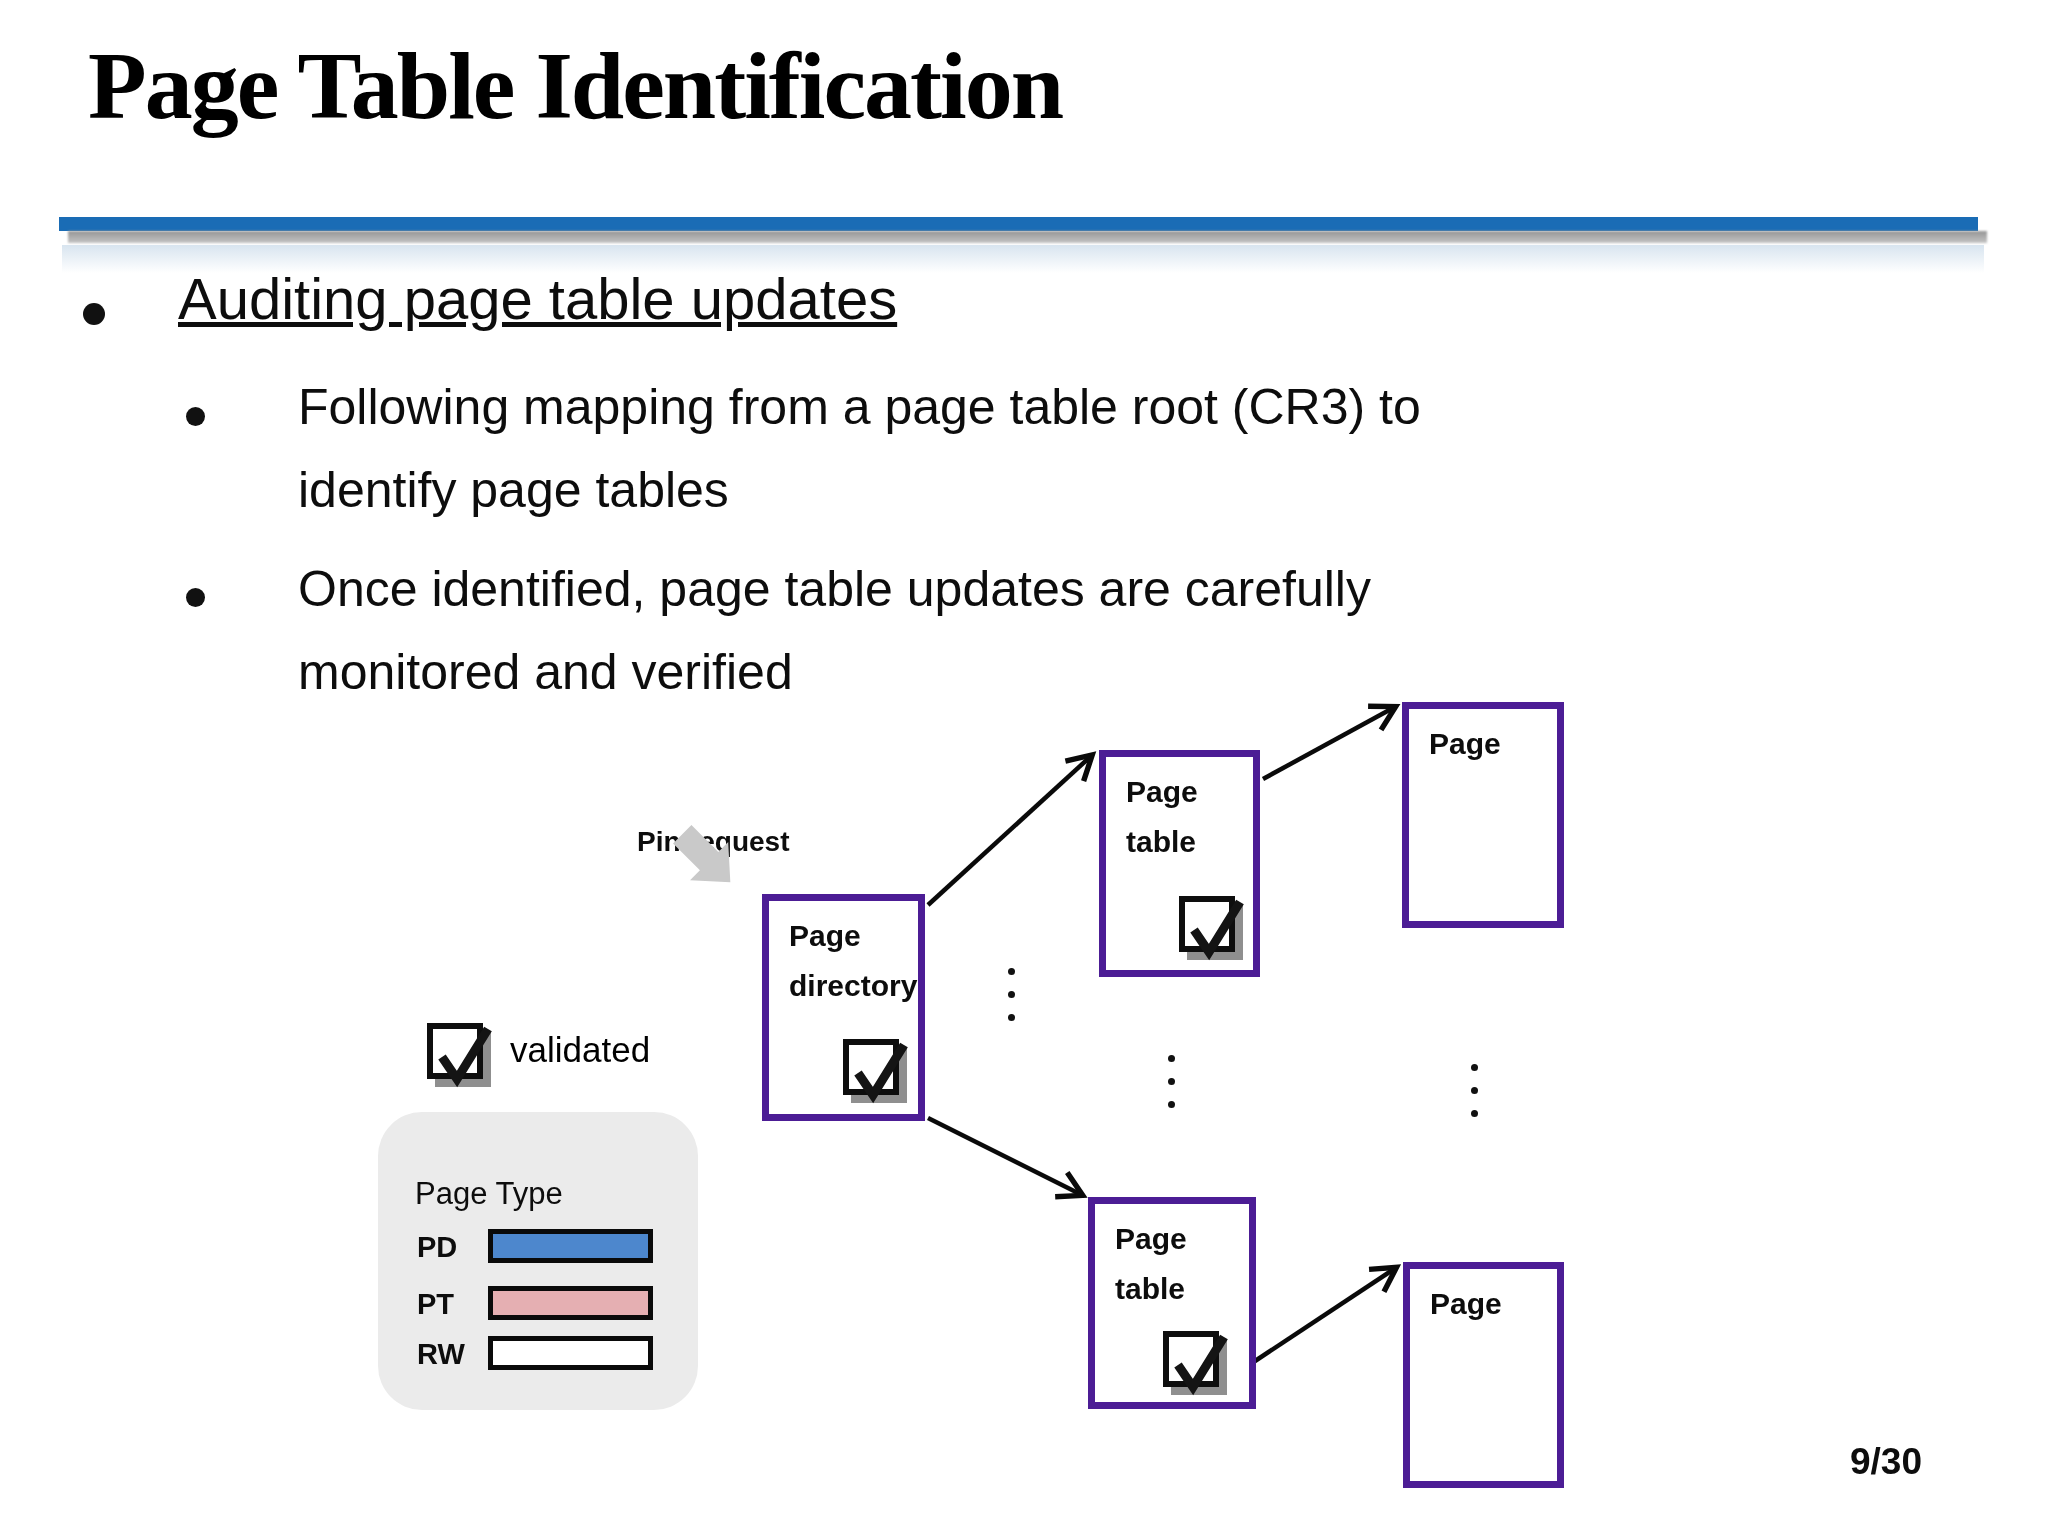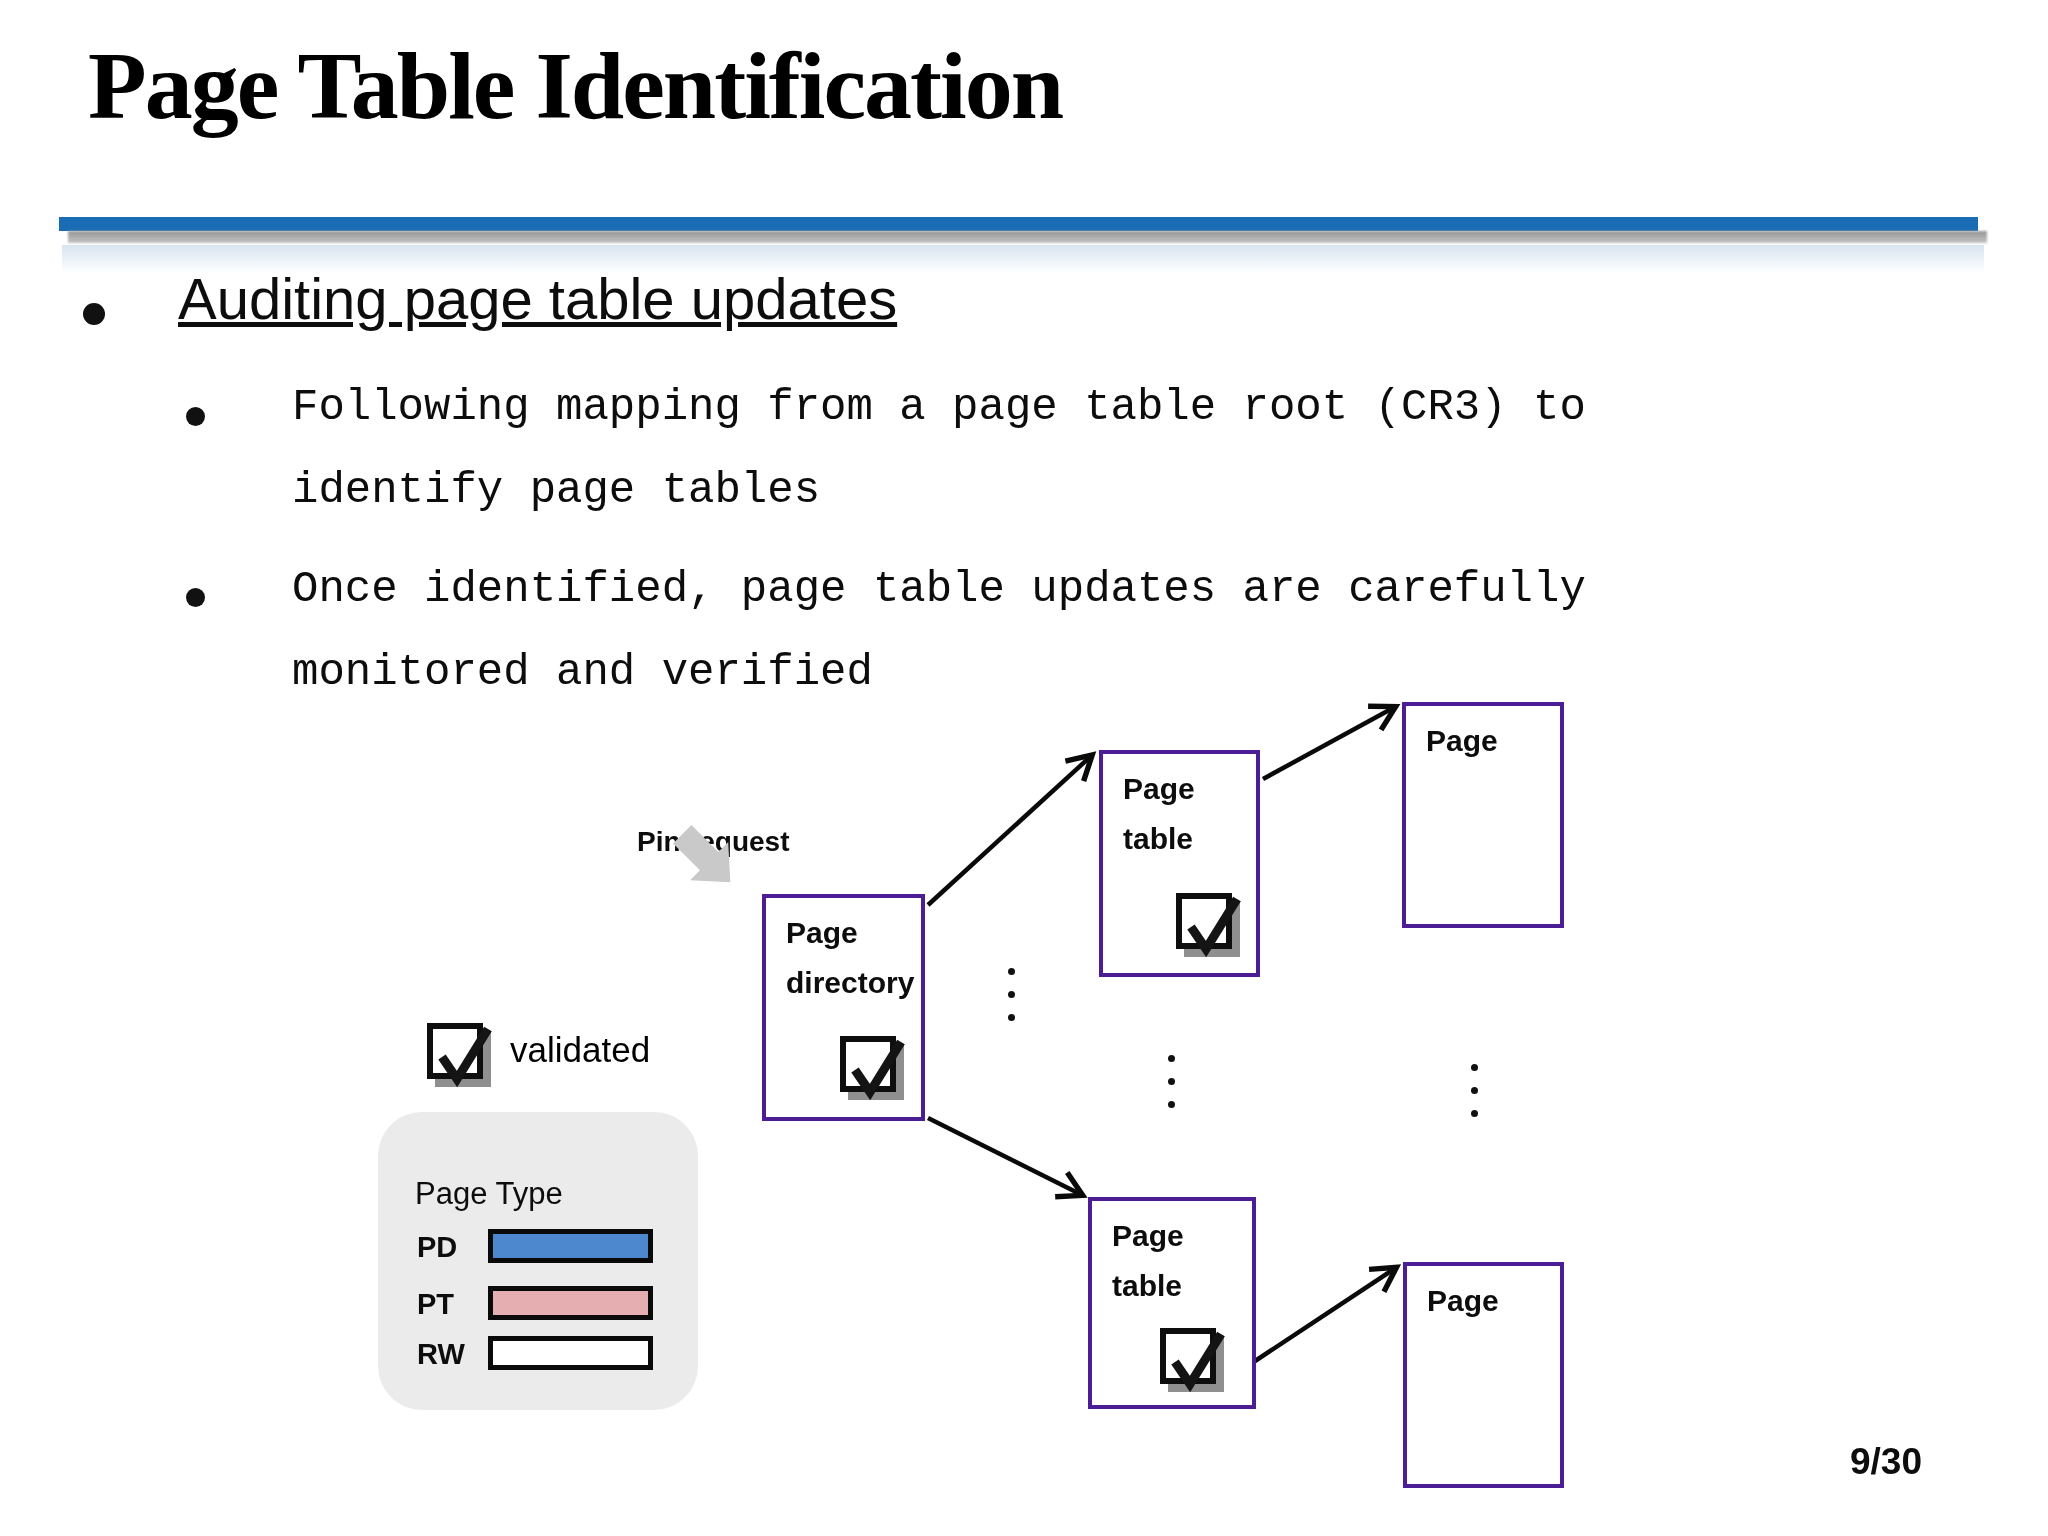--- a/index.html
+++ b/index.html
@@ -24,26 +24,26 @@
   .rule-glow{
     position:absolute;left:62px;top:245px;width:1922px;height:28px;
     background:linear-gradient(rgba(168,196,220,.45),rgba(255,255,255,0));
   }
   
   .dot{position:absolute;background:#111;border-radius:50%;}
   .b1-dot{left:83px;top:303px;width:22px;height:22px;}
   .b1-text{position:absolute;left:178px;top:264px;font-size:58px;line-height:70px;white-space:nowrap;text-decoration:underline;}
   .s1-dot{left:186px;top:407px;width:19px;height:19px;}
   .s2-dot{left:186px;top:588px;width:19px;height:19px;}
-  .sub-text{position:absolute;left:292px;font-size:44px;line-height:83px;white-space:nowrap;font-family:Liberation Mono, monospace;}
+  .sub-text{position:absolute;left:298px;font-size:50px;line-height:83px;white-space:nowrap;}
   .s1-text{top:366px;}
   .s2-text{top:548px;}
   
   .dbox{
-    position:absolute;border:4px solid #4c1d95;background:#fff;
+    position:absolute;border:7px solid #4c1d95;background:#fff;
     font-weight:bold;font-size:30px;line-height:50px;box-sizing:border-box;
   }
   .dbox .lbl{position:absolute;left:20px;top:10px;white-space:nowrap;}
   .box-pd{left:762px;top:894px;width:163px;height:227px;}
   .box-ptt{left:1099px;top:750px;width:161px;height:227px;}
   .box-ptb{left:1088px;top:1197px;width:168px;height:212px;}
   .box-pgt{left:1402px;top:702px;width:162px;height:226px;}
   .box-pgb{left:1403px;top:1262px;width:161px;height:226px;}
   
   .chk{

